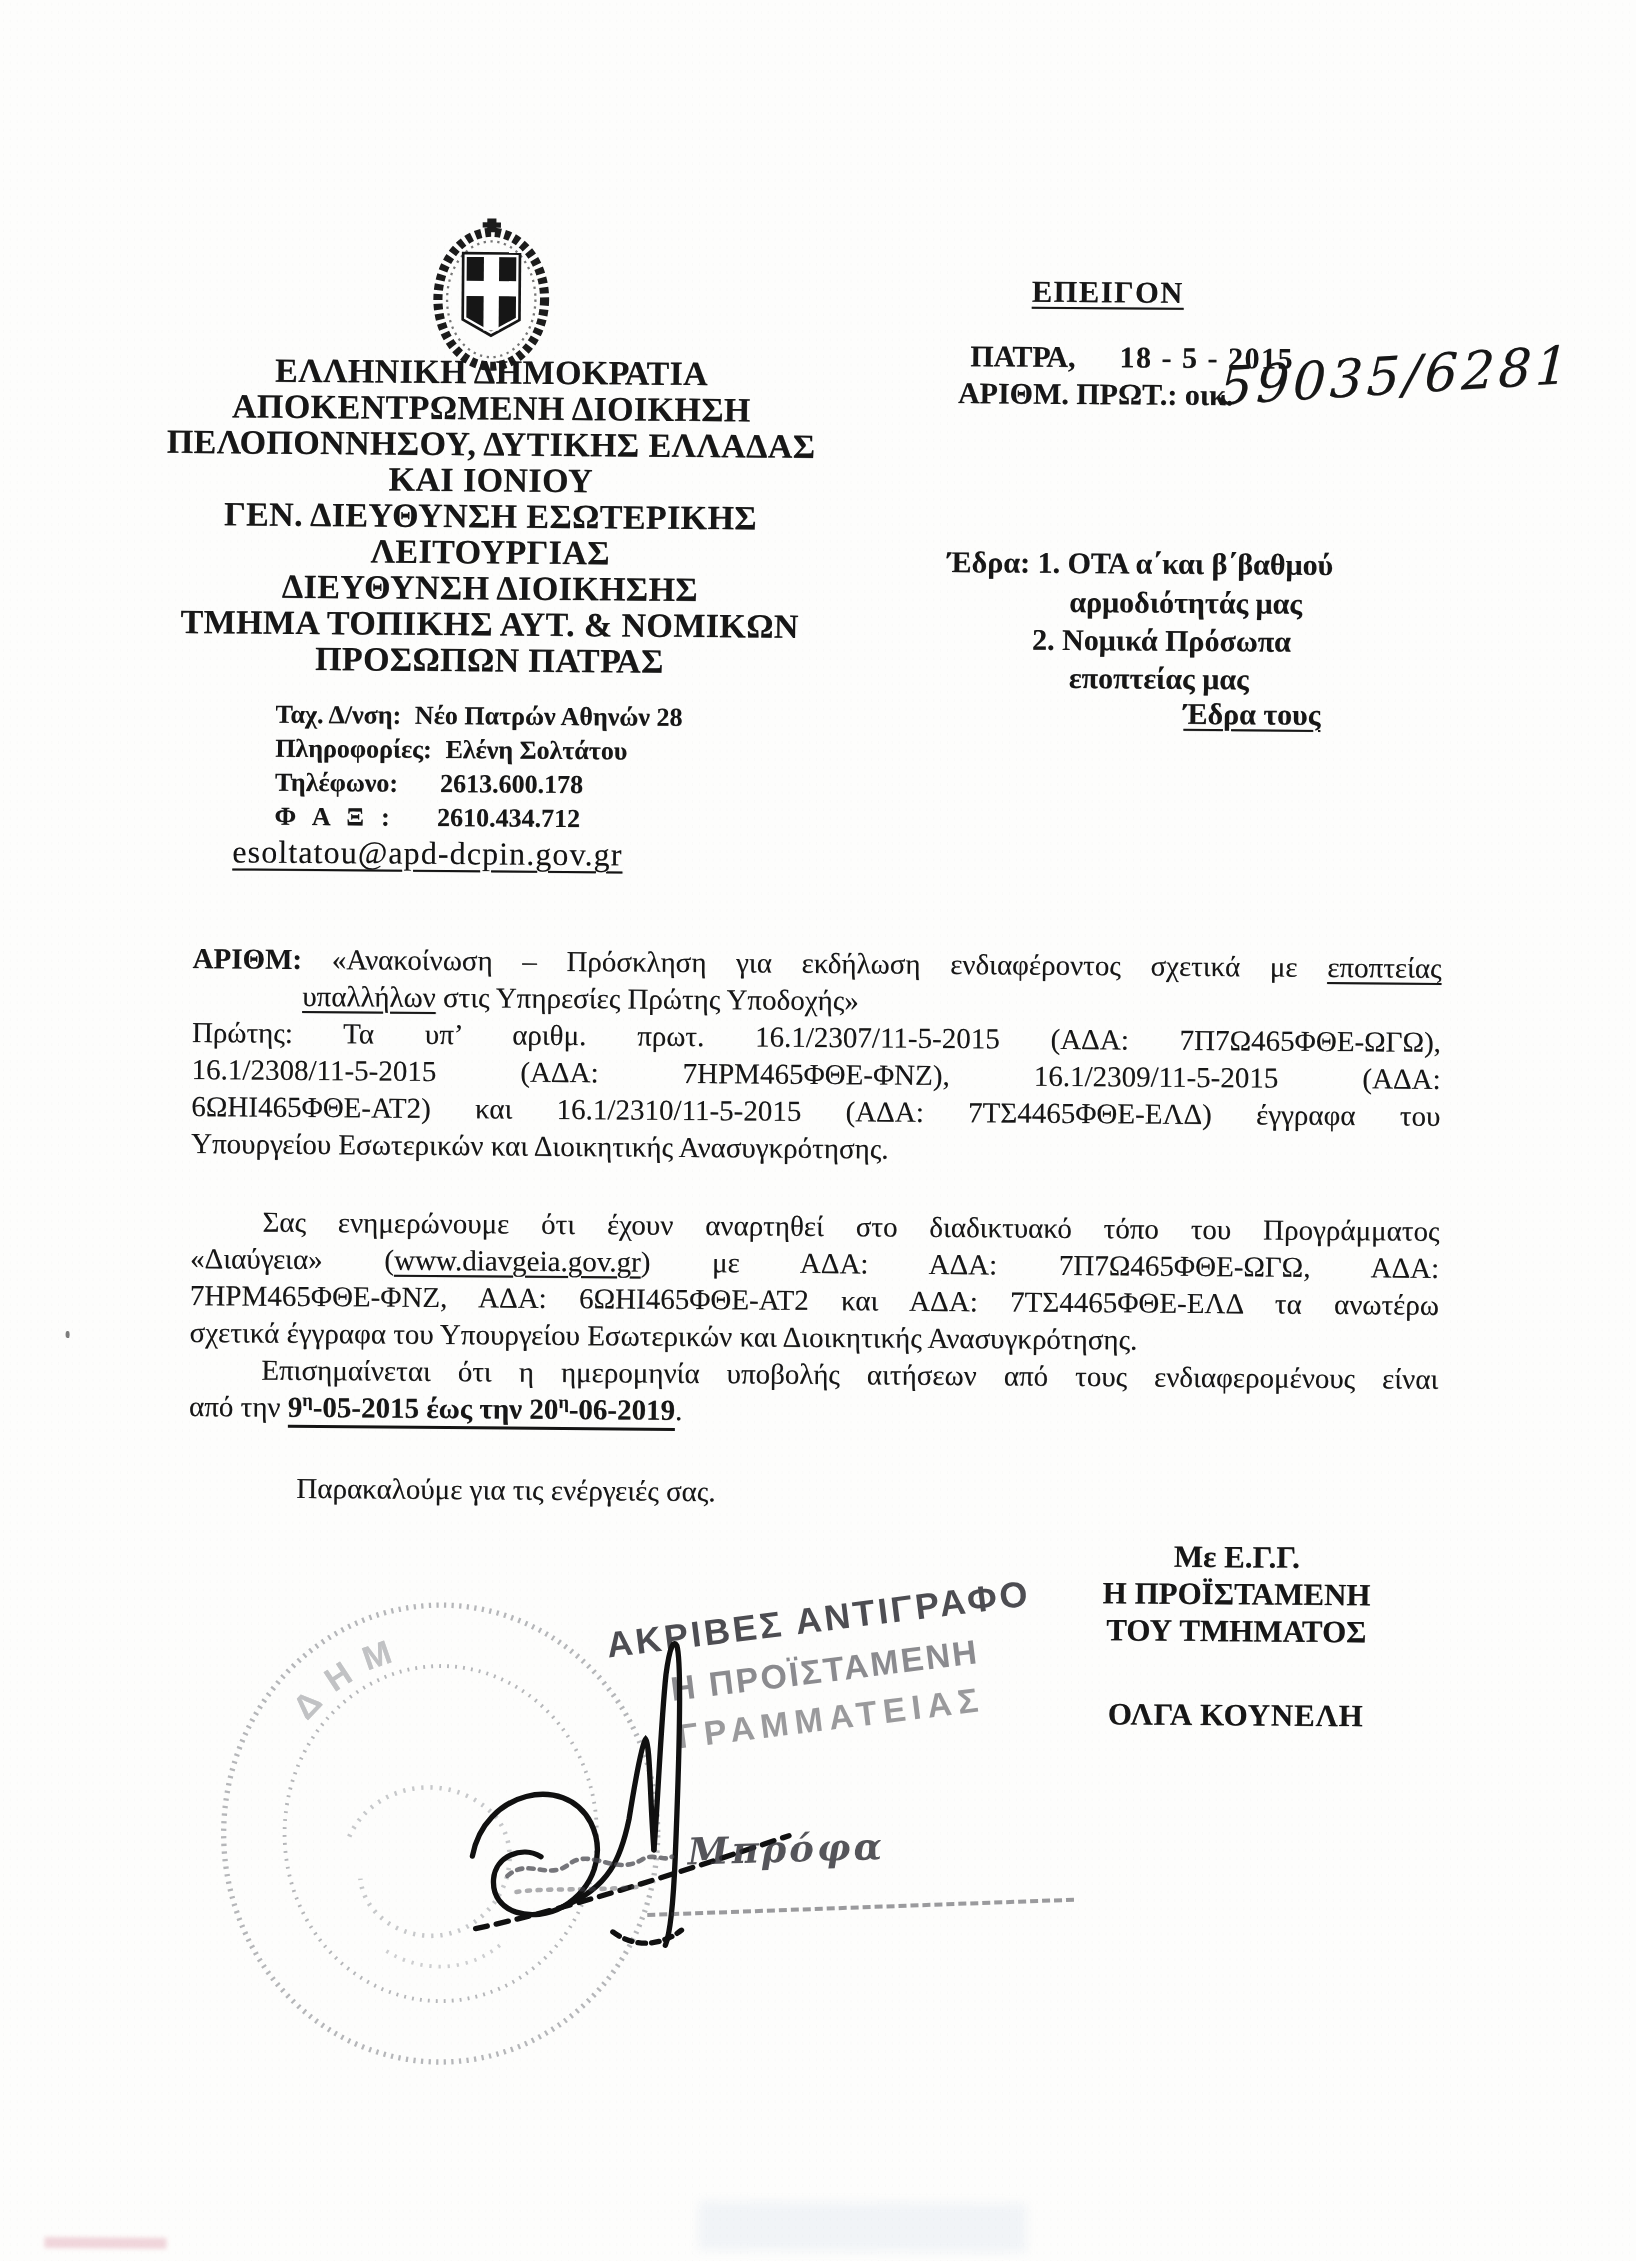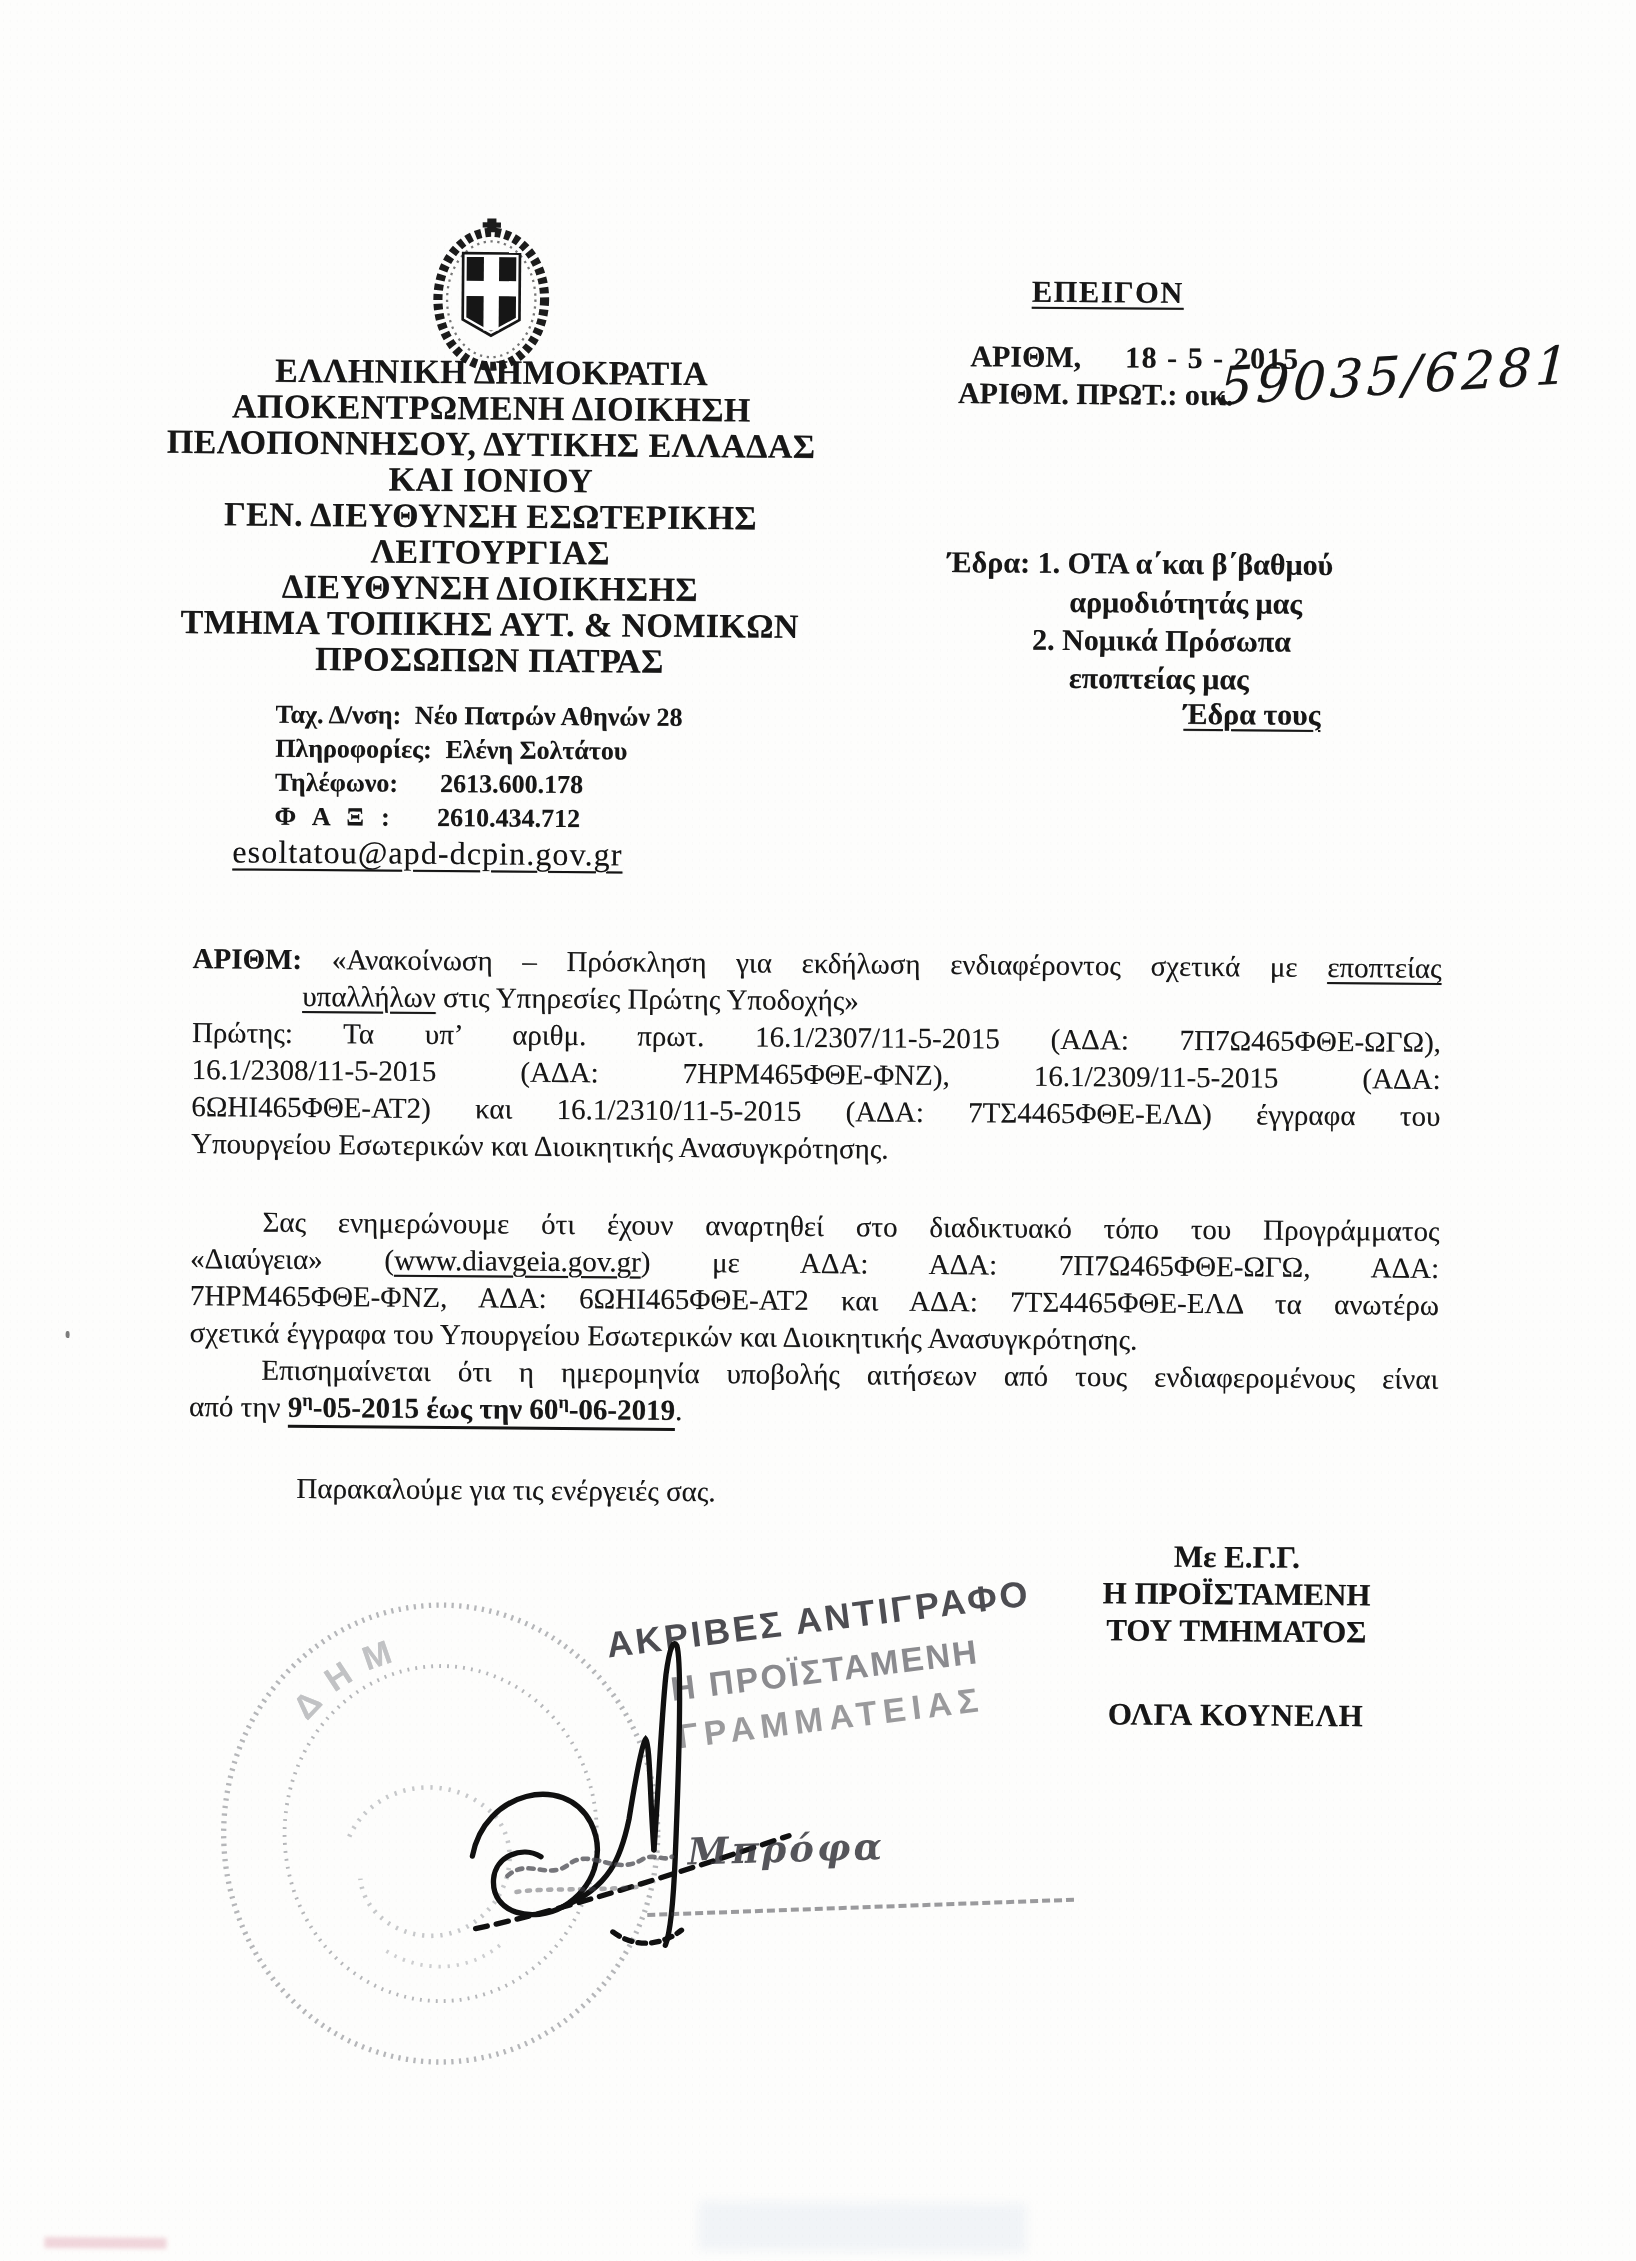--- a/index.html
+++ b/index.html
@@ -122,21 +122,21 @@
       </div>
       <div>
         <span class="faxlbl">Φ Α Ξ :</span><span class="val-wide">2610.434.712</span>
       </div>
     </div>
 
     <a class="abs email" href="#">esoltatou@apd-dcpin.gov.gr</a>
 
     <div class="abs urgent u3">ΕΠΕΙΓΟΝ</div>
     <div class="abs citydate">
-      <span>ΑΡΙΘΜ,</span><span class="date">18 - 5 - 2015</span>
+      <span>ΠΑΤΡΑ,</span><span class="date">18 - 5 - 2015</span>
     </div>
     <div class="abs proto">
       <span>ΑΡΙΘΜ. ΠΡΩΤ.: οικ.</span>
     </div>
     <div class="abs proto-hand">59035/6281</div>
 
     <div class="abs to to-l1">
       <span>Έδρα:</span>
       <span>1.</span>
       <span>ΟΤΑ α΄και β΄βαθμού</span>
@@ -170,21 +170,21 @@
 
       <div class="line jline ind gap-top">Σας ενημερώνουμε ότι έχουν αναρτηθεί στο διαδικτυακό τόπο του Προγράμματος</div>
       <div class="line jline">
         <span>«Διαύγεια» (</span><a href="#" class="u3" style="color:#171717">www.diavgeia.gov.gr</a><span>) με ΑΔΑ: ΑΔΑ: 7Π7Ω465ΦΘΕ-ΩΓΩ, ΑΔΑ:</span>
       </div>
       <div class="line jline">7ΗΡΜ465ΦΘΕ-ΦΝΖ, ΑΔΑ: 6ΩΗΙ465ΦΘΕ-ΑΤ2 και ΑΔΑ: 7ΤΣ4465ΦΘΕ-ΕΛΔ τα ανωτέρω</div>
       <div class="line">σχετικά έγγραφα του Υπουργείου Εσωτερικών και Διοικητικής Ανασυγκρότησης.</div>
 
       <div class="line jline ind">Επισημαίνεται ότι η ημερομηνία υποβολής αιτήσεων από τους ενδιαφερομένους είναι</div>
       <div class="line">
-        <span>από την </span><span class="deadline"><span>9</span><span class="sup">η</span><span>-05-2015 έως την </span><span>60</span><span class="sup">η</span><span>-06-2019</span></span><span>.</span>
+        <span>από την </span><span class="deadline"><span>9</span><span class="sup">η</span><span>-05-2015 έως την </span><span>20</span><span class="sup">η</span><span>-06-2019</span></span><span>.</span>
       </div>
 
       <div class="line close-gap">Παρακαλούμε για τις ενέργειές σας.</div>
     </div>
 
     <div class="abs sig">
       <div>Με Ε.Γ.Γ.</div>
       <div>Η ΠΡΟΪΣΤΑΜΕΝΗ</div>
       <div>ΤΟΥ ΤΜΗΜΑΤΟΣ</div>
       <div class="sig-name">ΟΛΓΑ ΚΟΥΝΕΛΗ</div>

